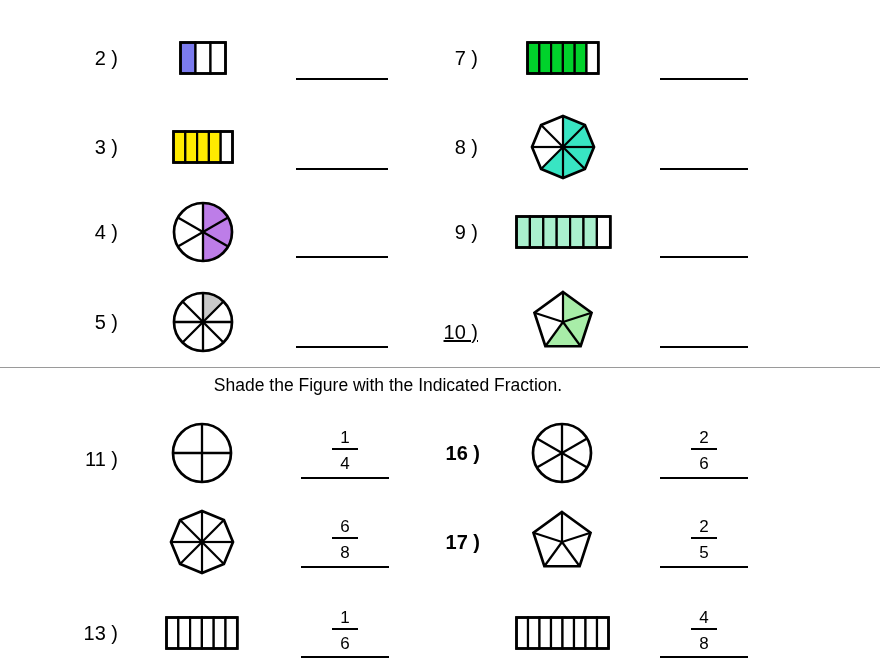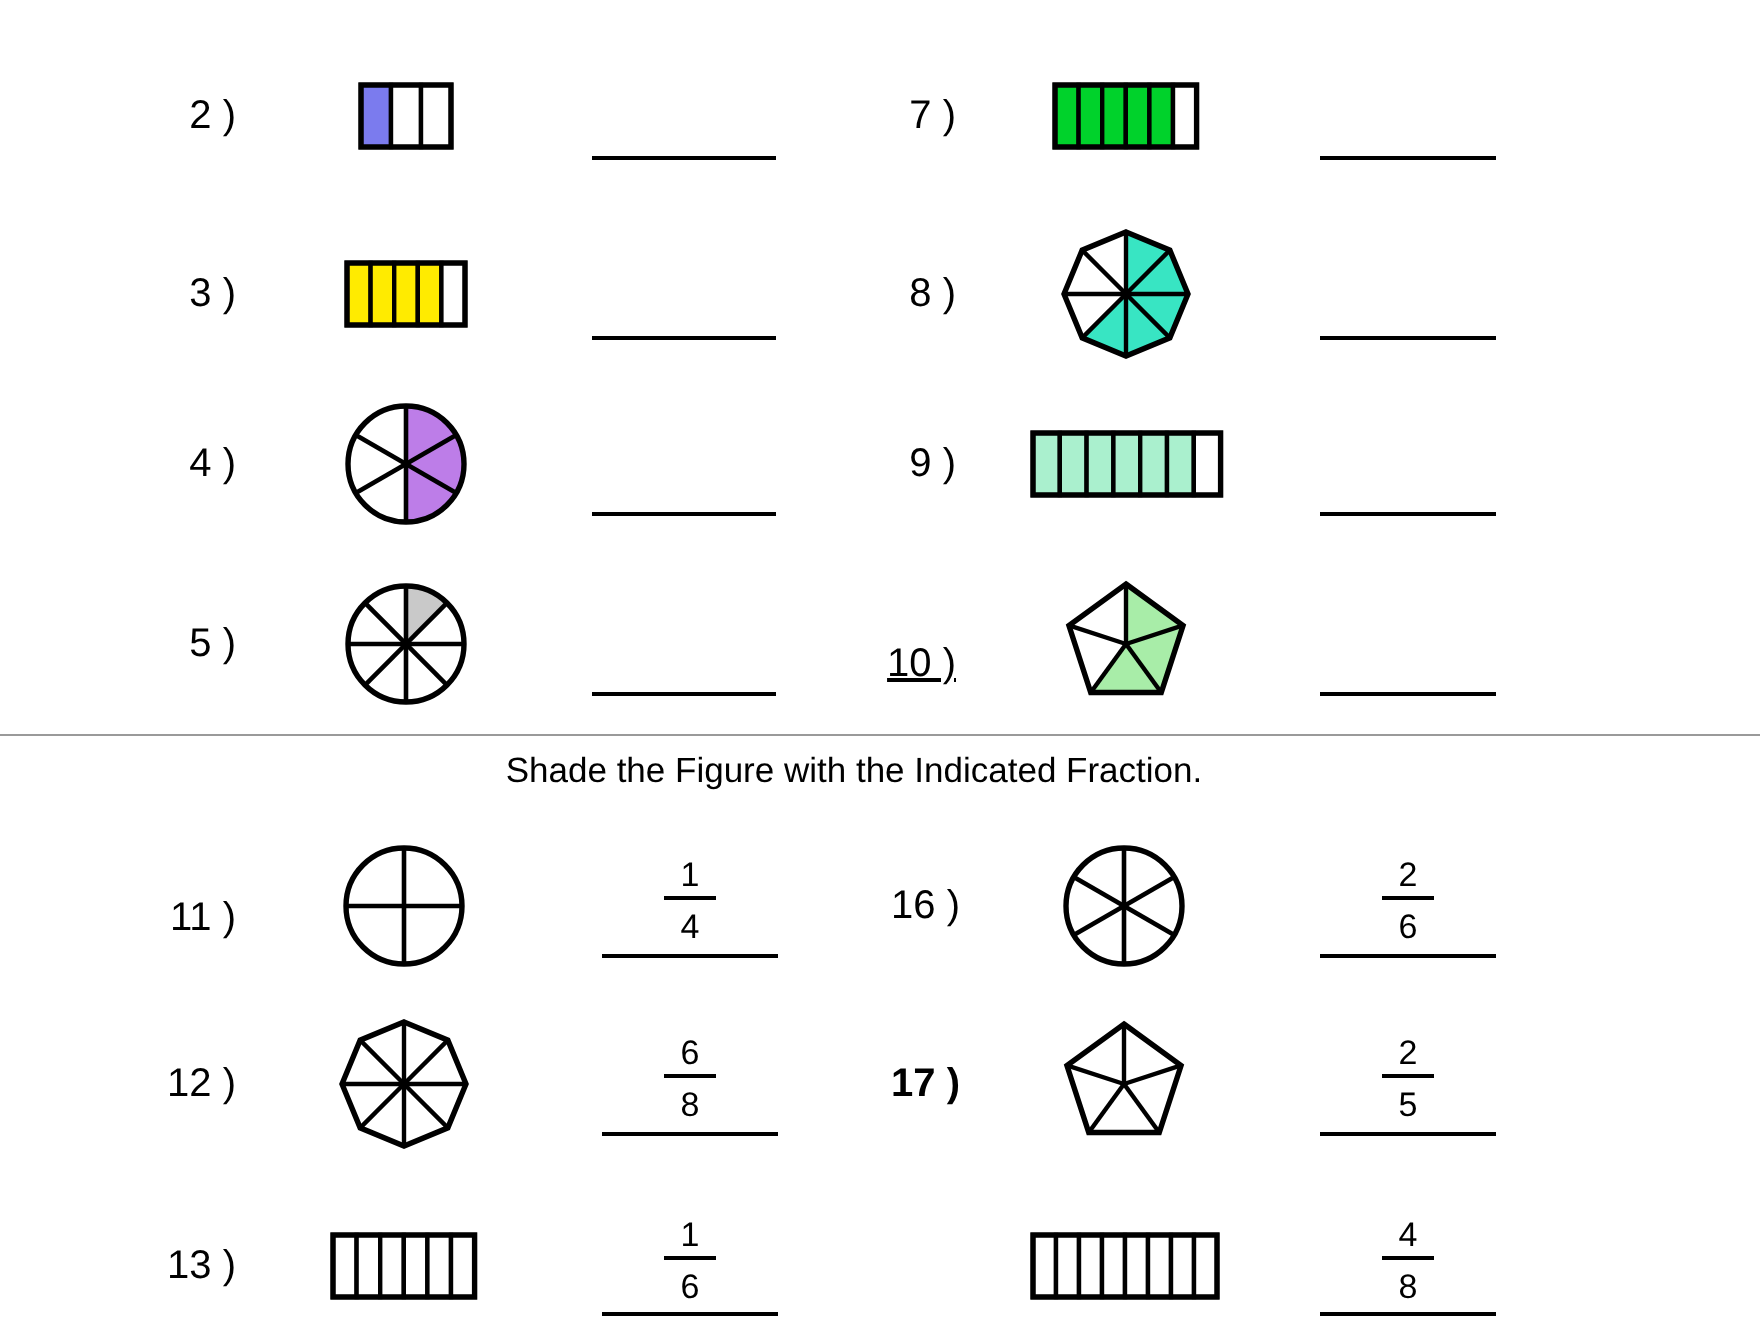--- a/index.html
+++ b/index.html
@@ -14,21 +14,21 @@
   .fig{position:absolute;}
   .answer-line{position:absolute;height:2px;background:#000;}
   .frac-num,.frac-den{
     position:absolute;transform:translateX(-50%);
     font-size:17px;line-height:18px;text-align:center;
   }
   .frac-bar{position:absolute;height:2px;background:#000;}
   .divider{position:absolute;left:0;width:880px;height:1px;background:#9a9a9a;}
   .section-title{
     position:absolute;left:0;top:375px;width:776px;text-align:center;
-    font-size:17.5px;line-height:20px;padding-left:39px;
+    font-size:17.5px;line-height:20px;
   }
 </style>
 </head>
 <body>
 
 <div id="worksheet">
   <div class="divider" style="top: 367px;"></div>
   <div class="section-title">Shade the Figure with the Indicated Fraction.</div>
 <div class="plabel" style="left: 23px; top: 44px;">2 )</div>
     <svg width="50" height="36" class="fig" style="left: 178px; top: 40px;">
@@ -126,32 +126,31 @@
     <div class="plabel" style="left: 23px; top: 445px;">11 )</div>
     <svg width="66" height="66" class="fig" style="left: 169px; top: 420px;">
       <line x1="33" y1="4" x2="32.99999999999999" y2="62" stroke="#000" stroke-width="2.3"></line>
       <line x1="62" y1="33" x2="4" y2="33" stroke="#000" stroke-width="2.3"></line>
       <circle cx="33" cy="33" r="29" fill="none" stroke="#000" stroke-width="2.7"></circle>
     </svg>
     <div class="frac-num" style="left: 345px; top: 429px;">1</div>
     <div class="frac-bar" style="left: 332px; top: 448px; width: 26px;"></div>
     <div class="frac-den" style="left: 345px; top: 455px;">4</div>
     <div class="answer-line" style="left: 301px; top: 477px; width: 88px;"></div>
-    <div class="plabel" style="left: 385px; top: 439px;">16 )</div>
+    <div class="plabel" style="left: 385px; top: 439px; font-weight: bold;">16 )</div>
     <svg width="66" height="66" class="fig" style="left: 529px; top: 420px;">
       <line x1="33" y1="4" x2="32.99999999999999" y2="62" stroke="#000" stroke-width="2.3"></line>
       <line x1="58.114736709748726" y1="18.5" x2="7.885263290251281" y2="47.5" stroke="#000" stroke-width="2.3"></line>
       <line x1="58.114736709748726" y1="47.5" x2="7.885263290251277" y2="18.5" stroke="#000" stroke-width="2.3"></line>
       <circle cx="33" cy="33" r="29" fill="none" stroke="#000" stroke-width="2.7"></circle>
     </svg>
     <div class="frac-num" style="left: 704px; top: 429px;">2</div>
     <div class="frac-bar" style="left: 691px; top: 448px; width: 26px;"></div>
     <div class="frac-den" style="left: 704px; top: 455px;">6</div>
     <div class="answer-line" style="left: 660px; top: 477px; width: 88px;"></div>
-    <div class="plabel" style="left: 23px; top: 528px;">12 )</div>
     <svg width="68" height="68" class="fig" style="left: 168px; top: 508px;">
       <line x1="34" y1="34" x2="34" y2="3" stroke="#000" stroke-width="2.2"></line>
       <line x1="34" y1="34" x2="55.92031021678298" y2="12.079689783217027" stroke="#000" stroke-width="2.2"></line>
       <line x1="34" y1="34" x2="65" y2="34" stroke="#000" stroke-width="2.2"></line>
       <line x1="34" y1="34" x2="55.92031021678298" y2="55.92031021678297" stroke="#000" stroke-width="2.2"></line>
       <line x1="34" y1="34" x2="34" y2="65" stroke="#000" stroke-width="2.2"></line>
       <line x1="34" y1="34" x2="12.079689783217027" y2="55.92031021678298" stroke="#000" stroke-width="2.2"></line>
       <line x1="34" y1="34" x2="3" y2="34.00000000000001" stroke="#000" stroke-width="2.2"></line>
       <line x1="34" y1="34" x2="12.07968978321702" y2="12.079689783217027" stroke="#000" stroke-width="2.2"></line>
       <polygon points="34.00,3.00 55.92,12.08 65.00,34.00 55.92,55.92 34.00,65.00 12.08,55.92 3.00,34.00 12.08,12.08" fill="none" stroke="#000" stroke-width="2.7" stroke-linejoin="miter"></polygon>

